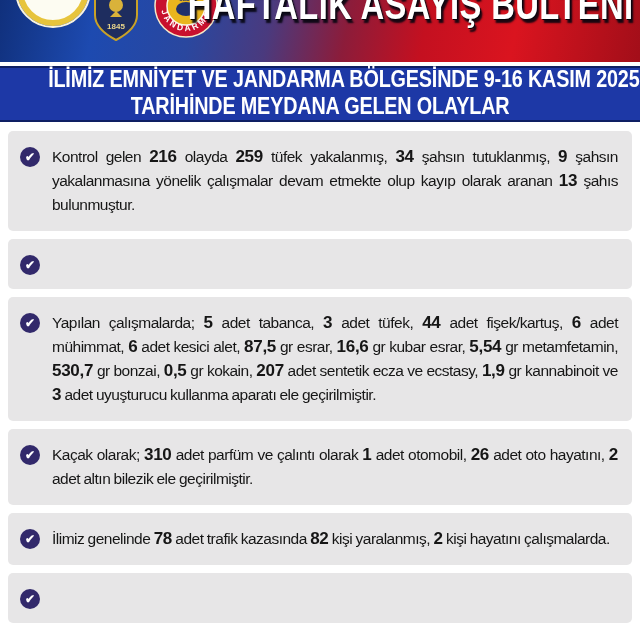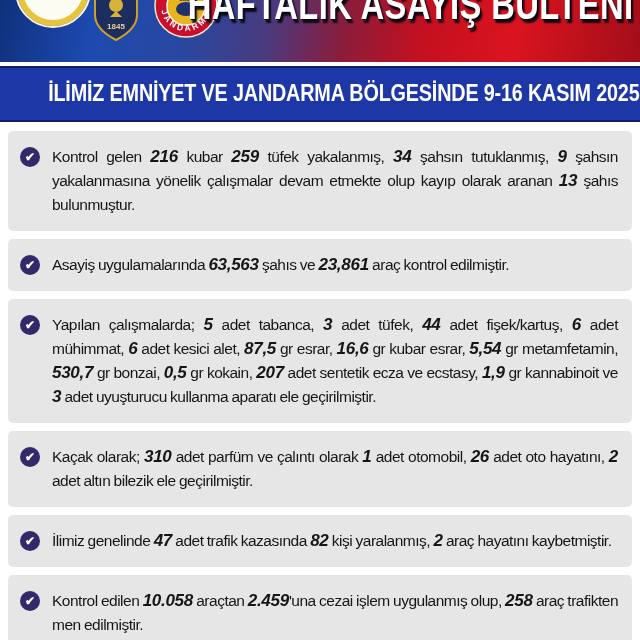--- a/index.html
+++ b/index.html
@@ -50,21 +50,21 @@
   }
   .check {
     flex:0 0 auto; width:20px; height:20px; margin-top:2px; border-radius:50%;
     background:#32296b; color:#ffffff; font-size:12px; font-weight:700;
     display:flex; align-items:center; justify-content:center; line-height:1;
   }
   .card p {
     flex:1; color:#161616; font-size:15.5px; line-height:24px;
     letter-spacing:-0.5px; word-spacing:-0.5px; text-align:justify;
   }
-  .card p .num { font-weight:700; font-size:1.1em; letter-spacing:-0.3px;font-style:italic; }
+  .card p .num { font-weight:700; font-size:1.1em; letter-spacing:-0.3px; }
 </style>
 </head>
 <body>
 
 <div class="page">
 
   <header class="hero">
     <div class="seal"></div>
 
     <svg class="shield" width="44" height="54" viewBox="0 0 44 54">
@@ -83,42 +83,41 @@
       <text font-size="8.5" font-weight="bold" fill="#ffffff" letter-spacing="2.5" font-family="Liberation Sans, sans-serif">
         <textPath href="#jarc" startOffset="50%" text-anchor="middle">JANDARMA</textPath>
       </text>
     </svg>
 
     <div class="hero-title">HAFTALIK ASAYİŞ BÜLTENİ</div>
   </header>
 
   <div class="banner">
     <span class="banner-line"><span>İLİMİZ EMNİYET VE JANDARMA BÖLGESİNDE 9-16 KASIM 2025</span></span>
+    <span class="banner-line"><span>TARİHİNDE MEYDANA GELEN OLAYLAR</span></span>
   </div>
 
   <main class="content" id="bullets">
       <div class="card">
         <span class="check">✔</span>
-        <p><span>Kontrol gelen </span><span class="num">216</span><span> kubar </span><span class="num">259</span><span> tüfek yakalanmış, </span><span class="num">34</span><span> şahsın tutuklanmış, </span><span class="num">9</span><span> şahsın yakalanmasına yönelik çalışmalar devam etmekte olup kayıp olarak aranan </span><span class="num">13</span><span> şahıs bulunmuştur.</span></p>
+        <p><span>Kontrol gelen </span><span class="num">216</span><span> olayda </span><span class="num">259</span><span> tüfek yakalanmış, </span><span class="num">34</span><span> şahsın tutuklanmış, </span><span class="num">9</span><span> şahsın yakalanmasına yönelik çalışmalar devam etmekte olup kayıp olarak aranan </span><span class="num">13</span><span> şahıs bulunmuştur.</span></p>
       </div>
       <div class="card">
         <span class="check">✔</span>
-        <p><span>Asayiş uygulamalarında </span><span class="num">63,563</span><span> şahıs ve </span><span class="num">23,861</span><span> araç kontrol edilmiştir.</span></p>
       </div>
       <div class="card">
         <span class="check">✔</span>
         <p><span>Yapılan çalışmalarda; </span><span class="num">5</span><span> adet tabanca, </span><span class="num">3</span><span> adet tüfek, </span><span class="num">44</span><span> adet fişek/kartuş, </span><span class="num">6</span><span> adet mühimmat, </span><span class="num">6</span><span> adet kesici alet, </span><span class="num">87,5</span><span> gr esrar, </span><span class="num">16,6</span><span> gr kubar esrar, </span><span class="num">5,54</span><span> gr metamfetamin, </span><span class="num">530,7</span><span> gr bonzai, </span><span class="num">0,5</span><span> gr kokain, </span><span class="num">207</span><span> adet sentetik ecza ve ecstasy, </span><span class="num">1,9</span><span> gr kannabinoit ve </span><span class="num">3</span><span> adet uyuşturucu kullanma aparatı ele geçirilmiştir.</span></p>
       </div>
       <div class="card">
         <span class="check">✔</span>
         <p><span>Kaçak olarak; </span><span class="num">310</span><span> adet parfüm ve çalıntı olarak </span><span class="num">1</span><span> adet otomobil, </span><span class="num">26</span><span> adet oto hayatını, </span><span class="num">2</span><span> adet altın bilezik ele geçirilmiştir.</span></p>
       </div>
       <div class="card">
         <span class="check">✔</span>
-        <p><span>İlimiz genelinde </span><span class="num">47</span><span> adet trafik kazasında </span><span class="num">82</span><span> kişi yaralanmış, </span><span class="num">2</span><span> araç hayatını kaybetmiştir.</span></p>
+        <p><span>İlimiz genelinde </span><span class="num">78</span><span> adet trafik kazasında </span><span class="num">82</span><span> kişi yaralanmış, </span><span class="num">2</span><span> kişi hayatını çalışmalarda.</span></p>
       </div>
       <div class="card">
         <span class="check">✔</span>
-        <p><span>Kontrol edilen </span><span class="num">10.058</span><span> araçtan </span><span class="num">2.459</span><span>'una cezai işlem uygulanmış olup, </span><span class="num">258</span><span> araç trafikten men edilmiştir.</span></p>
       </div>
     </main>
 
 </div>
 
 </body></html>

